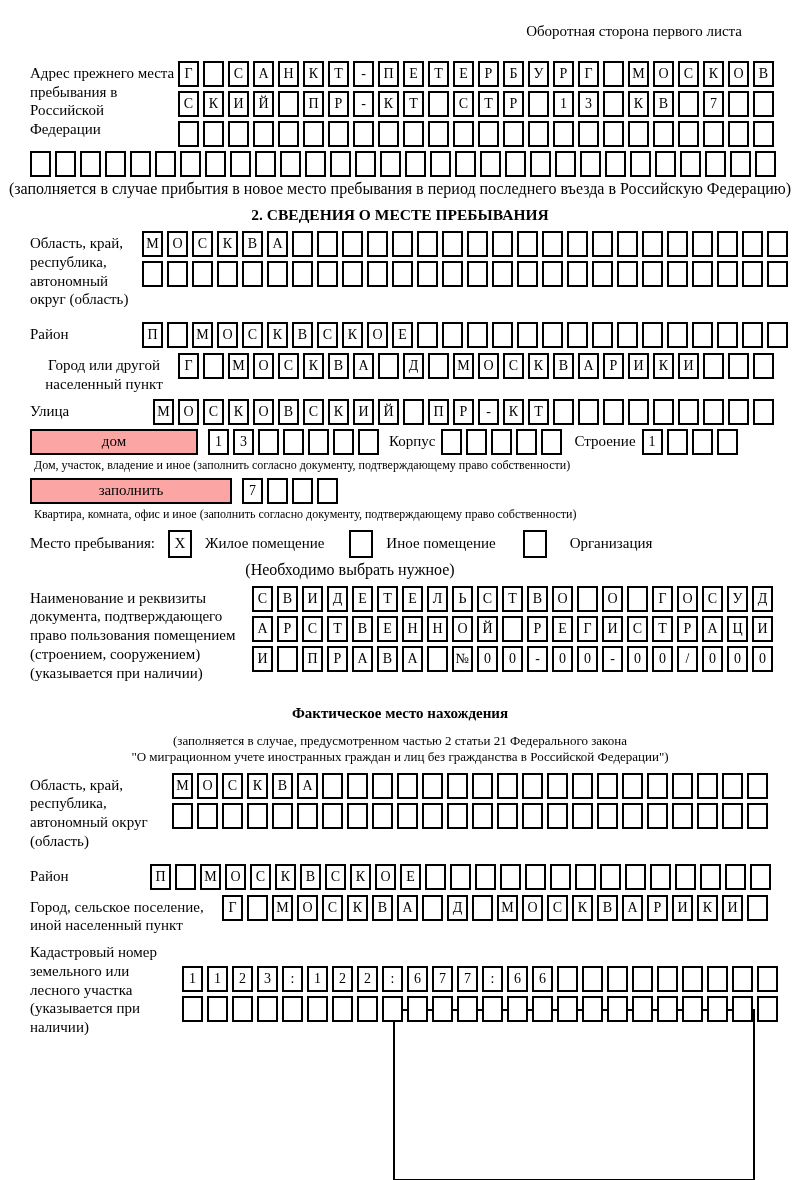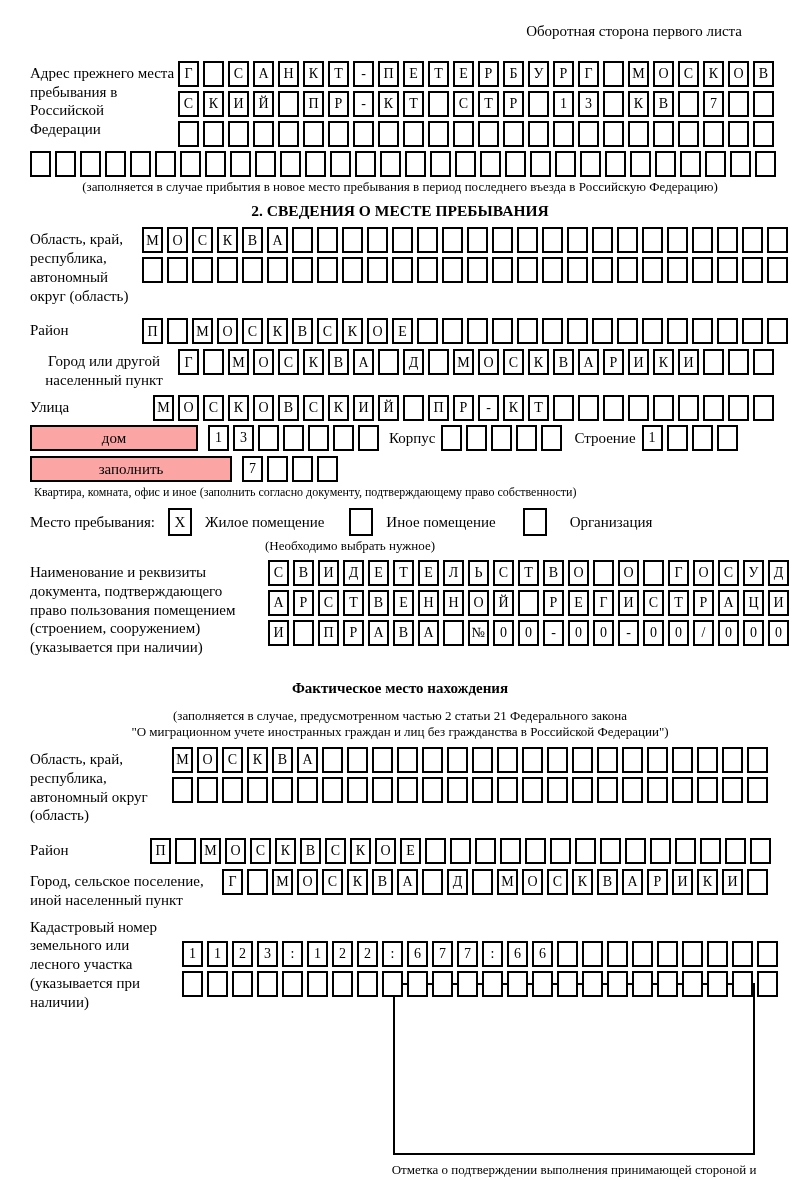--- a/index.html
+++ b/index.html
@@ -26,21 +26,21 @@
   .caption{font-size:12px;margin-left:34px;margin-top:3px;}
   .h-sect{font-weight:bold;text-align:center;font-size:15.5px;margin-top:6px;}
   .cb{
     flex:none;box-sizing:border-box;width:24px;height:28px;border:2px solid #000;
     display:flex;align-items:center;justify-content:center;font-size:15px;background:#fff;
   }
   .place-row{display:flex;align-items:center;margin-left:30px;margin-top:8px;gap:13px;}
   .stamp-wrap{margin-left:393px;width:366px;margin-top:-28px;}
   .stamp-box{box-sizing:border-box;width:362px;height:172px;border:2px solid #000;background:#fff;}
   .stamp-cap{width:392px;margin-left:-15px;margin-top:7px;text-align:center;font-size:13px;line-height:1.3;}
-  .note-sm{font-size:13px;text-align:center;margin-top:2px;}
+  .note-sm{font-size:16px;text-align:center;margin-top:2px;}
   .fact-note{font-size:13px;text-align:center;}
   .inline-lbl{flex:none;padding-top:3px;}
 </style>
 </head>
 <body>
 
 <div class="page">
 
   <div class="hdr-note">Оборотная сторона первого листа</div>
 
@@ -338,20 +338,21 @@
         <span class="cell"></span>
       </div>
     <div class="inline-lbl" style="margin:0 6px 0 12px;padding-top:0;">Строение</div>
     <div class="cellrow">
         <span class="cell">1</span>
         <span class="cell"></span>
         <span class="cell"></span>
         <span class="cell"></span>
       </div>
   </div>
+  <div class="caption">Дом, участок, владение и иное (заполнить согласно документу, подтверждающему право собственности)</div>
 
   <div class="frow" style="margin-top:5px;align-items:center;">
     <div class="widebox" style="width:202px;">заполнить</div>
     <div class="cellrow" style="margin-left:10px;">
         <span class="cell">7</span>
         <span class="cell"></span>
         <span class="cell"></span>
         <span class="cell"></span>
       </div>
   </div>
@@ -361,21 +362,21 @@
     <span>Место пребывания:</span>
     <span class="cb">X</span>
     <span>Жилое помещение</span>
     <span class="cb" style="margin-left:12px;"></span>
     <span>Иное помещение</span>
     <span class="cb" style="margin-left:14px;"></span>
     <span style="margin-left:10px;">Организация</span>
   </div>
   <div class="note-sm" style="width:640px;margin-left:30px;">(Необходимо выбрать нужное)</div>
 
-  <div class="frow" style="margin-top:6px;gap:16px;">
+  <div class="frow" style="margin-top:6px;">
     <div class="flabel" style="width:222px;">Наименование и реквизиты документа, подтверждающего право пользования помещением (строением, сооружением) (указывается при наличии)</div>
     <div class="cellcol">
       <div class="cellrow">
           <span class="cell">С</span>
           <span class="cell">В</span>
           <span class="cell">И</span>
           <span class="cell">Д</span>
           <span class="cell">Е</span>
           <span class="cell">Т</span>
           <span class="cell">Е</span>

